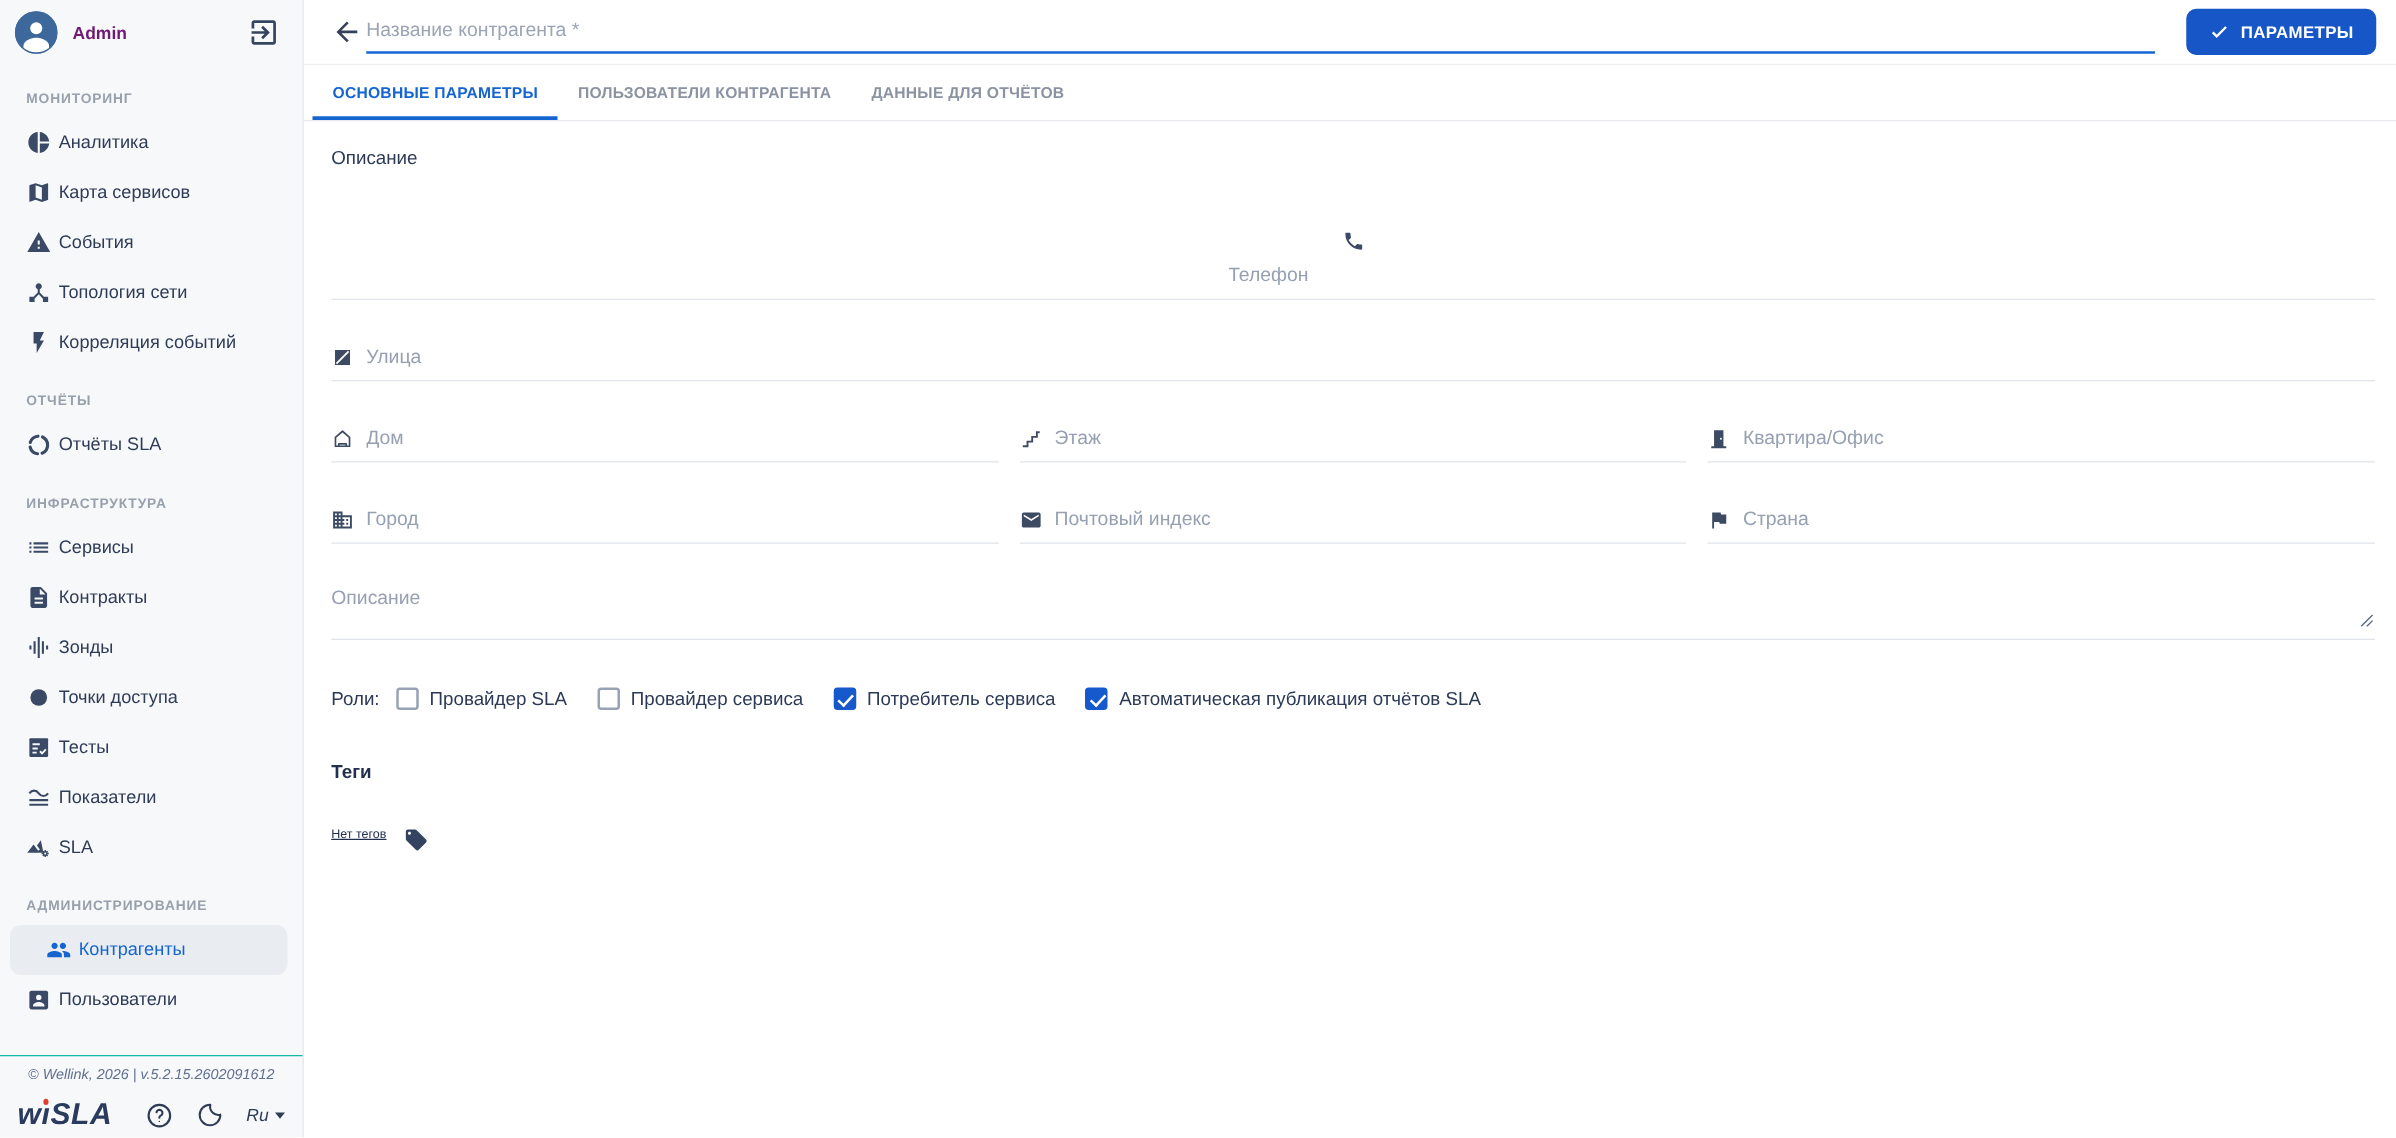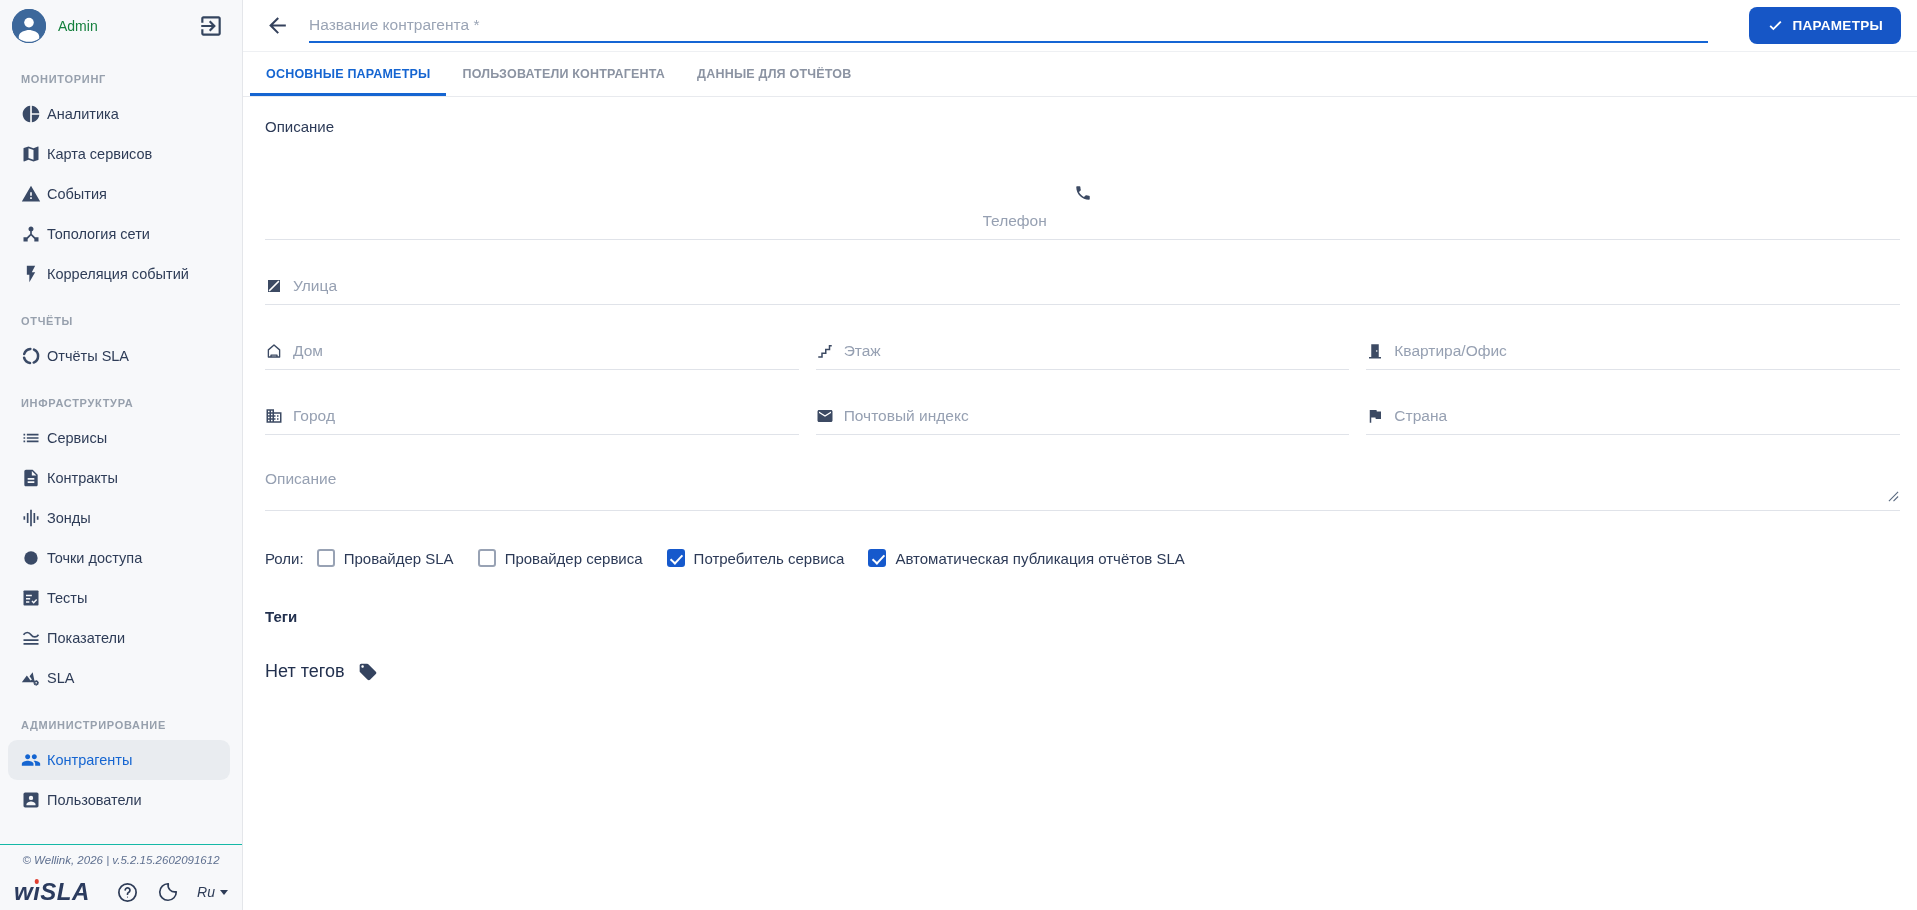--- a/index.html
+++ b/index.html
@@ -6,45 +6,45 @@
   html,body { width:1917px; height:910px; overflow:hidden; background:#fff;
     font-family:"Liberation Sans","DejaVu Sans",sans-serif; }
   .app { width:1917px; height:910px; display:flex; }
 
   
   .sidebar { width:243px; height:100%; background:#f7f8fa; border-right:1px solid #e4e6ea;
     display:flex; flex-direction:column; flex-shrink:0; }
   .sb-header { height:52px; display:flex; align-items:center; padding:0 18px 0 12px; gap:12px; }
   .avatar { width:34px; height:34px; border-radius:50%; background:#3d689b; display:flex;
     align-items:center; justify-content:center; color:#fff; flex-shrink:0; }
-  .sb-username { font-size:14px; font-weight:400; color:#15803d; flex:1; }
+  .sb-username { font-size:14px; font-weight:700; color:#701a75; flex:1; }
   .logout-btn { color:#35455f; cursor:pointer; display:flex; }
   .sb-nav { flex:1; overflow:hidden; }
   .sb-section-label { padding:21px 0 9px 21px; font-size:11px; font-weight:700;
     color:#97a0ad; letter-spacing:.7px; }
   .sb-item { display:flex; align-items:center; height:40px; padding:0 10px 0 21px; gap:6px;
     font-size:14.5px; color:#2e3c57; cursor:pointer; }
   .sb-item .ic { color:#3a4a66; display:flex; width:20px; justify-content:center; flex-shrink:0; }
-  .sb-item.active { background:#e9ecf0; border-radius:9px; margin:0 12px 0 8px; padding-left:13px; }
+  .sb-item.active { background:#e9ecf0; border-radius:9px; margin:0 12px 0 8px; padding-left:29px; }
   .sb-item.active, .sb-item.active .ic { color:#1565d1; }
   .sb-footer { border-top:1px solid #14b8a6; padding-top:7px;font-style:italic; }
   .sb-version { font-size:11.5px; color:#5f7090; text-align:center; padding:2px 6px 8px; }
   .sb-bottom { display:flex; align-items:center; padding:4px 14px 4px 14px; }
   .logo { font-size:24px; font-weight:800; color:#2b3b5e; letter-spacing:.5px; flex:1; }
   .logo .i { position:relative; display:inline-block; }
   .logo .i::after { content:""; position:absolute; width:4.5px; height:4.5px; border-radius:50%;
     background:#e03e2f; top:1px; left:50%; transform:translateX(-50%); }
   .sb-tools { display:flex; align-items:center; gap:18px; color:#2e3c57; }
   .lang { display:flex; align-items:center; gap:5px; font-size:14px; color:#2e3c57; cursor:pointer; }
   .caret { width:0; height:0; border-left:4.5px solid transparent; border-right:4.5px solid transparent;
     border-top:5px solid #2e3c57; }
 
   
   .main { flex:1; display:flex; flex-direction:column; }
-  .main-header { height:52px; display:flex; align-items:center; padding:0 16px 0 22px; gap:19px;
+  .main-header { height:52px; display:flex; align-items:center; padding:0 16px 0 22px; gap:3px;
     border-bottom:1px solid #eef0f3; flex-shrink:0; }
   .back-btn { color:#34415c; display:flex; cursor:pointer; }
   .title-input { flex:1; border:none; outline:none; border-bottom:2px solid #1565d4;
     font-size:15.5px; height:34px; color:#2e3c57; margin-right:22px; background:transparent;
     font-family:inherit; }
   .title-input::placeholder { color:#9aa4b5; }
   .save-btn { display:flex; align-items:center; gap:9px; background:#1656c6; color:#fff;
     border:none; font-weight:700; font-size:13.5px; padding:10px 18px; border-radius:8px;
     letter-spacing:.3px; cursor:pointer; font-family:inherit; }
 
@@ -74,22 +74,22 @@
   .roles-row { display:flex; align-items:center; margin-top:38px; gap:9px; font-size:15px; color:#2c3a57; }
   .roles-label { margin-right:4px; }
   .role-option { display:flex; align-items:center; gap:9px; margin-right:15px; cursor:pointer; }
   .cb { position:relative; width:18px; height:18px; border:2px solid #98a2b4; border-radius:3px;
     background:#fff; flex-shrink:0; }
   .cb.checked { background:#1659cc; border-color:#1659cc; }
   .cb.checked::after { content:""; position:absolute; left:4.5px; top:0.5px; width:5px; height:10px;
     border:solid #fff; border-width:0 2.5px 2.5px 0; transform:rotate(43deg); }
 
   .tags-title { margin-top:41px; font-size:15px; font-weight:700; color:#22304e; }
-  .tags-empty { margin-top:36px; display:flex; align-items:center; gap:14px; font-size:18px;
-    color:#22304e; }
+  .tags-empty { margin-top:36px; display:flex; gap:14px; font-size:10px;
+    color:#22304e;text-decoration:underline; }
   .tag-ic { color:#34435f; display:flex; cursor:pointer; }
 </style>
 </head>
 <body>
 
 <div class="app">
 
   <div class="sidebar">
     <div class="sb-header">
       <span class="avatar">

